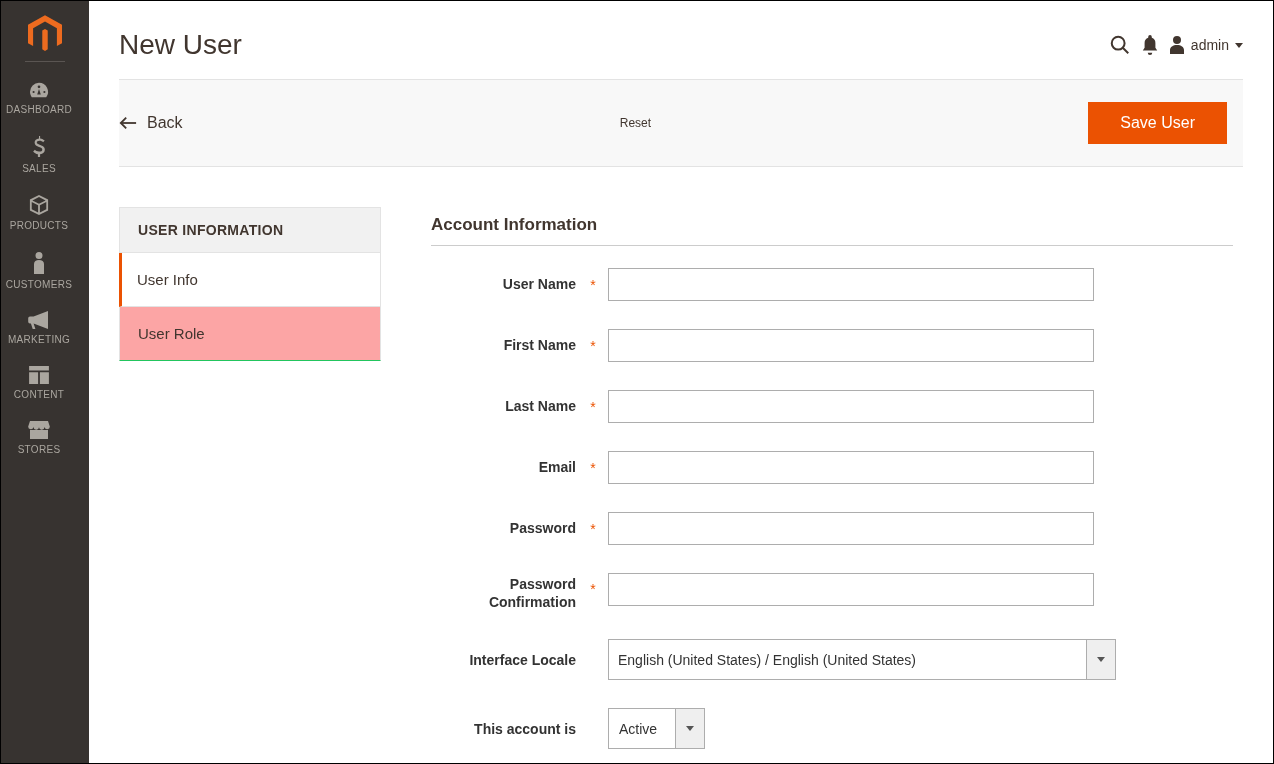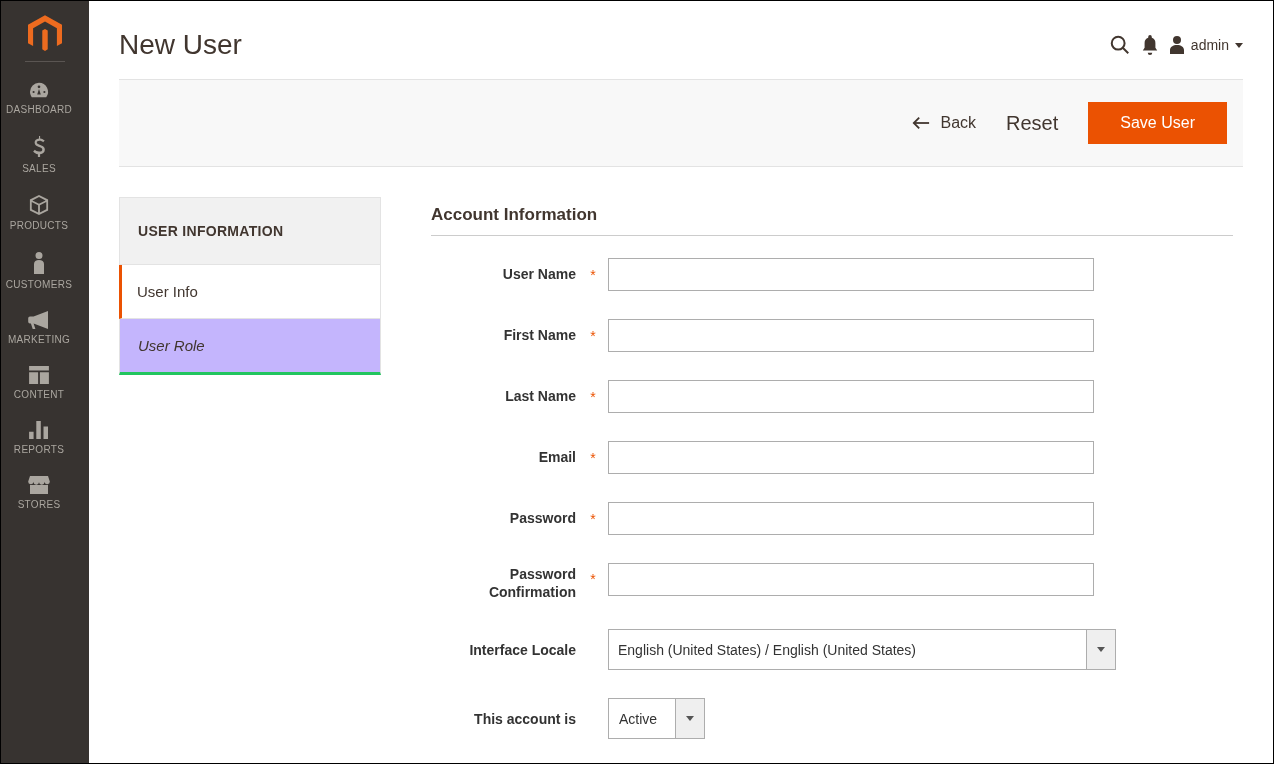--- a/index.html
+++ b/index.html
@@ -97,78 +97,77 @@
   }
 
   
   .action-bar {
     background: #f8f8f8;
     border: 1px solid #e3e3e3;
     border-left: none;
     border-right: none;
     padding: 22px 16px 22px 0;
     display: flex;
-    justify-content: flex-end;
+    justify-content: space-between;
     align-items: center;
     gap: 30px;
-    margin-bottom: 30px;
+    margin-bottom: 40px;
   }
   .back-btn {
     display: flex;
     align-items: center;
     gap: 10px;
     color: #41362f;
     font-size: 16px;
     cursor: pointer;
   }
   .link-btn {
     color: #41362f;
-    font-size: 20px;
+    font-size: 12px;
     cursor: pointer;
     background: none;
     border: none;
   }
   .primary-btn {
     background: #eb5202;
     color: #fff;
     border: none;
     padding: 12px 32px;
     font-size: 16px;
     cursor: pointer;
   }
 
   
   .content-row { display: flex; gap: 50px; }
   .tabs-col { width: 262px; }
   .tabs-header {
     background: #f1f1f1;
     border: 1px solid #e3e3e3;
-    padding: 25px 18px;
+    padding: 14px 18px;
     font-weight: 600;
     font-size: 14px;
     color: #41362f;
     letter-spacing: 0.3px;
   }
   .tab {
     background: #fff;
     border: 1px solid #e3e3e3;
     border-top: none;
     padding: 18px 18px;
     font-size: 15px;
     color: #41362f;
     cursor: pointer;
   }
   .tab.active {
     border-left: 3px solid #eb5202;
     padding-left: 15px;
   }
   .tab.inactive {
-    background: #c4b5fd;
-    border-bottom: 3px solid #22c55e;
-    font-style: italic;
+    background: #fca5a5;
+    border-bottom: 1px solid #22c55e;
   }
 
   .form-col { flex: 1; padding-right: 10px; }
   .section-title {
     font-size: 17px;
     color: #41362f;
     padding-bottom: 10px;
     margin-top: 8px;
     border-bottom: 1px solid #ccc;
     margin-bottom: 22px;
@@ -294,28 +293,20 @@
 
     <div class="nav-item">
       <span class="nav-icon">
         <svg width="20" height="18" viewBox="0 0 22 20">
             <path d="M0 0h22v5H0zm0 7h10v13H0zm12 0h10v13H12z"></path>
           </svg>
       </span>
       <span class="nav-label">CONTENT</span>
     </div>
 
-    <div class="nav-item">
-      <span class="nav-icon">
-        <svg width="20" height="18" viewBox="0 0 22 20">
-            <path d="M0 12h5v8H0zm8-12h5v20H8zm8 6h5v14h-5z"></path>
-          </svg>
-      </span>
-      <span class="nav-label">REPORTS</span>
-    </div>
 
     <div class="nav-item">
       <span class="nav-icon">
         <svg width="22" height="18" viewBox="0 0 24 20">
             <path d="M2 0h20l2 6a3 3 0 0 1-6 .5A3 3 0 0 1 12 7a3 3 0 0 1-6-.5A3 3 0 0 1 0 6zM2 10h20v10H2z"></path>
           </svg>
       </span>
       <span class="nav-label">STORES</span>
     </div>
 

